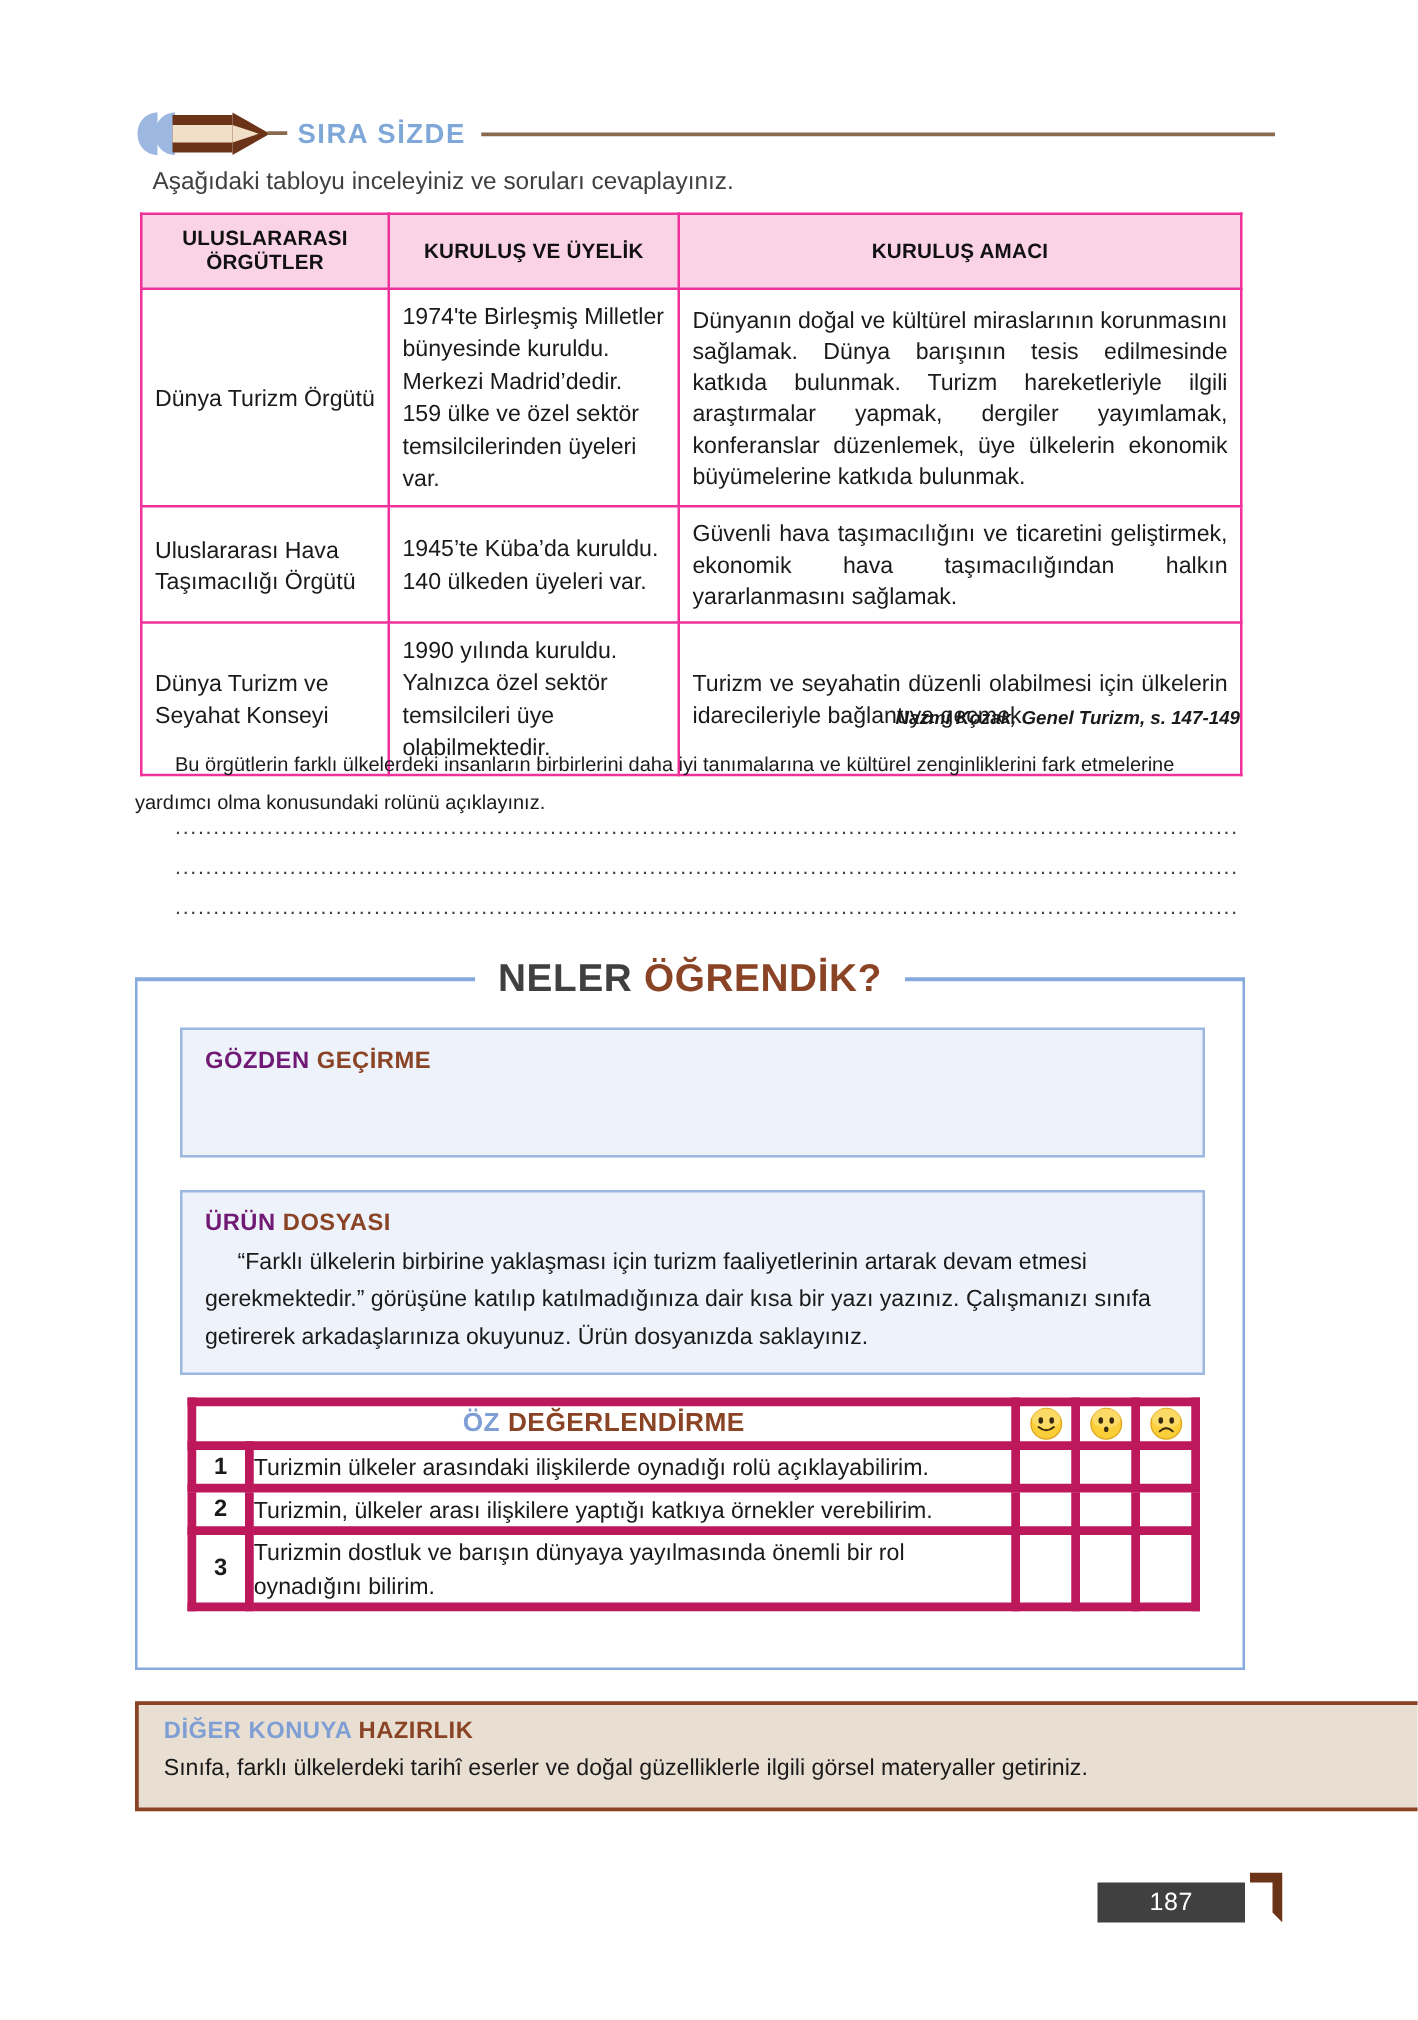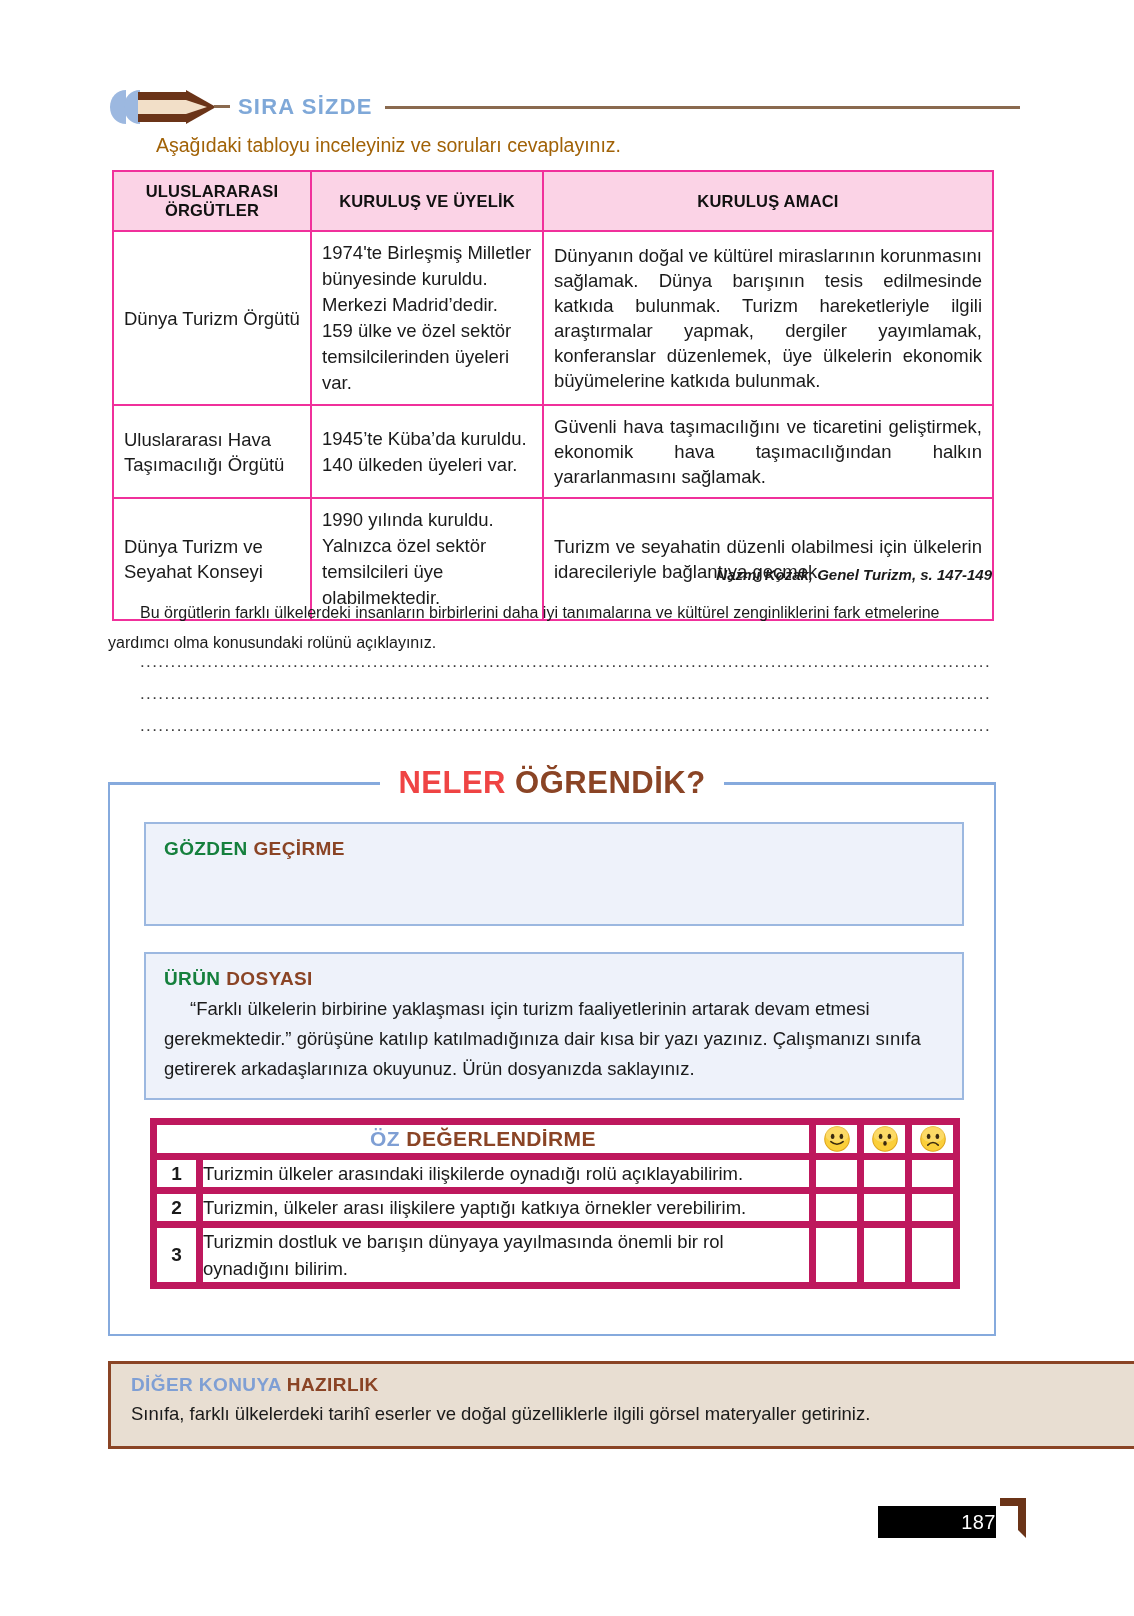--- a/index.html
+++ b/index.html
@@ -44,25 +44,25 @@
   }
   .sira-rule {
     flex: 1 1 auto;
     height: 3px;
     background: #8a6a4f;
   }
 
   
   .intro-line {
     position: absolute;
-    left: 156px; top: 132px;
+    left: 122px; top: 132px;
     width: 860px;
     font-size: 19.5px;
     line-height: 26px;
-    color: #a16207;
+    color: #404040;
   }
 
   
   .org-table {
     position: absolute;
     left: 112px; top: 170px;
     width: 880px;
     border-collapse: collapse;
     table-layout: fixed;
   }
@@ -160,36 +160,36 @@
     background: #86aadd;
   }
   .nod-title {
     background: #ffffff;
     padding: 0 18px;
     font-size: 31px;
     font-weight: bold;
     letter-spacing: 0.5px;
     white-space: nowrap;
   }
-  .nod-title .w1 { color: #ef4444; }
+  .nod-title .w1 { color: #404040; }
   .nod-title .w2 { color: #8a4425; }
 
   
   .panel {
     position: absolute;
     background: #eef2fa;
     border: 2px solid #9cb8e0;
   }
   .panel-head {
     font-size: 19px;
     font-weight: bold;
     letter-spacing: 0.4px;
     margin: 0 0 4px 0;
   }
-  .panel-head .a { color: #15803d; }
+  .panel-head .a { color: #701a75; }
   .panel-head .b { color: #8a4425; }
   .panel-body {
     font-size: 18.5px;
     line-height: 30px;
     color: #1a1a1a;
     text-indent: 26px;
   }
   #panel-gozden {
     left: 144px; top: 822px;
     width: 820px; height: 104px;
@@ -274,24 +274,24 @@
   
   .pagenum-wrap {
     position: absolute;
     right: 108px; bottom: 78px;
     width: 148px; height: 40px;
   }
   .pagenum-bar {
     position: absolute;
     left: 0; top: 8px;
     width: 118px; height: 32px;
-    background: #000000;
+    background: #404040;
     color: #ffffff;
     font-size: 20px;
-    text-align: right;
+    text-align: center;
     line-height: 32px;
     letter-spacing: 0.5px;
   }
   .pagenum-corner {
     position: absolute;
     right: 0; top: 0;
     width: 26px; height: 40px;
   }
 </style>
 </head>

